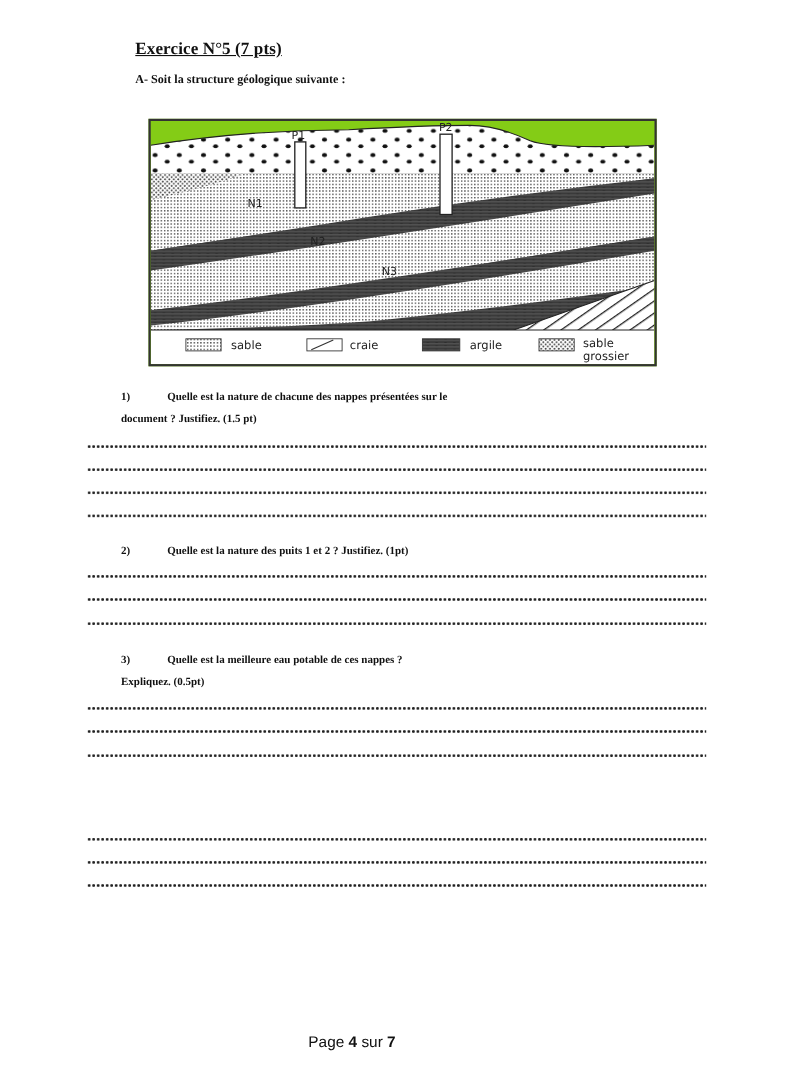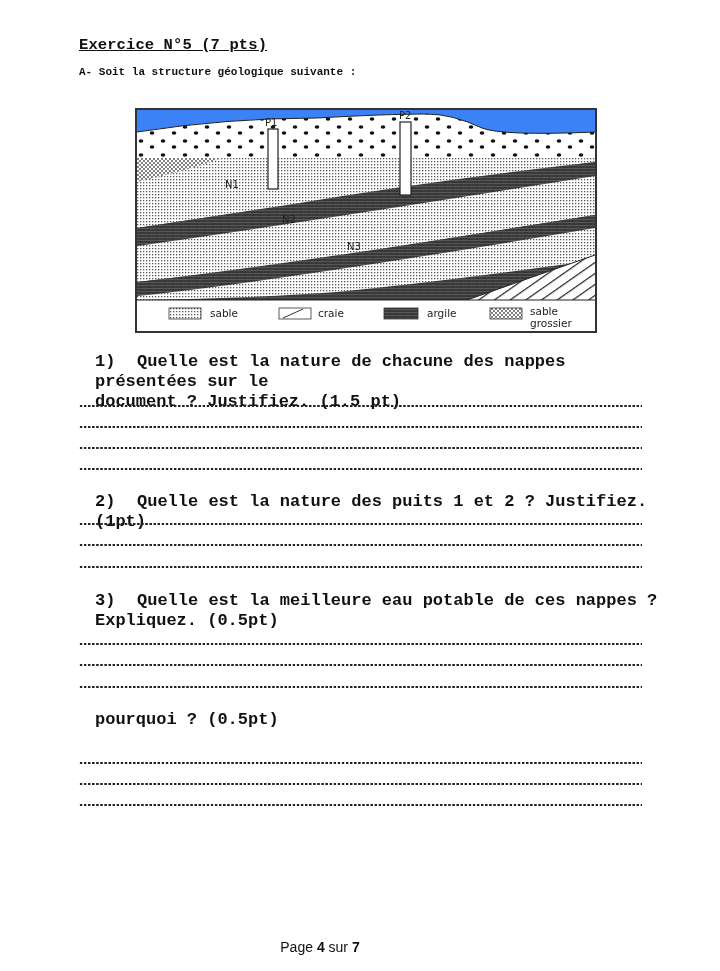--- a/index.html
+++ b/index.html
@@ -1,23 +1,23 @@
 <!DOCTYPE html>
 <html><head>
   <meta charset="utf-8">
   <style>
     html, body { margin: 0; padding: 0; background: #ffffff; }
     body { width: 720px; height: 971px; position: relative; overflow: hidden; color: #111; }
     .page { position: absolute; left: 0; top: 0; width: 720px; height: 971px; }
-    .bold { font-family: Liberation Mono, monospace; font-weight: bold; }
+    .bold { font-family: Liberation Serif, serif; font-weight: bold; margin-left: 44px; }
     .ex-title { position: absolute; left: 79px; top: 36px; font-size: 15.5px; text-decoration: underline; letter-spacing: 0.1px; }
     .sub-title { position: absolute; left: 79px; top: 66px; font-size: 11px; }
-    .figure { position: absolute; left: 135px; top: 108px; width: 462px; height: 225px; border: 2px solid #333; box-sizing: border-box; background: #3b82f6; overflow: hidden; }
+    .figure { position: absolute; left: 135px; top: 108px; width: 462px; height: 225px; border: 2px solid #333; box-sizing: border-box; background: #84cc16; overflow: hidden; }
     .figure svg { display: block; }
-    .question { position: absolute; left: 95px; font-size: 17px; line-height: 20px; width: 580px; }
+    .question { position: absolute; left: 66px; font-size: 10px; line-height: 20px; width: 580px; }
     .q-num { display: inline-block; width: 42px; }
     .dots { position: absolute; left: 79px; width: 563px; height: 4px; overflow: hidden;
       background-image: radial-gradient(circle, #222 1.05px, transparent 1.35px);
       background-size: 4.1px 4px; background-repeat: repeat-x; }
     .footer { position: absolute; left: 0; width: 640px; top: 939px; text-align: center; font-family: "Liberation Sans", "DejaVu Sans", sans-serif; font-size: 14px; color: #111; }
     .footer b { font-weight: bold; }
     .fig-label { font-family: "DejaVu Sans", sans-serif; font-size: 10px; fill: #222; }
     .legend-text { font-family: "DejaVu Sans", sans-serif; font-size: 10.5px; fill: #222; }
   </style>
 </head>
@@ -122,21 +122,20 @@
 
   <div class="question bold" style="top:591px;">
     <div><span class="q-num">3)</span><span>Quelle est la meilleure eau potable de ces nappes ?</span></div>
     <div>Expliquez. (0.5pt)</div>
   </div>
   <div class="dots" style="top:642px;"></div>
   <div class="dots" style="top:663px;"></div>
   <div class="dots" style="top:685px;"></div>
 
   <div class="question bold" style="top:710px;">
-    <div>pourquoi ? (0.5pt)</div>
   </div>
   <div class="dots" style="top:761px;"></div>
   <div class="dots" style="top:782px;"></div>
   <div class="dots" style="top:803px;"></div>
 
   <div class="footer"><span>Page </span><b>4</b><span> sur </span><b>7</b></div>
 
 </div>
 
 </body></html>

